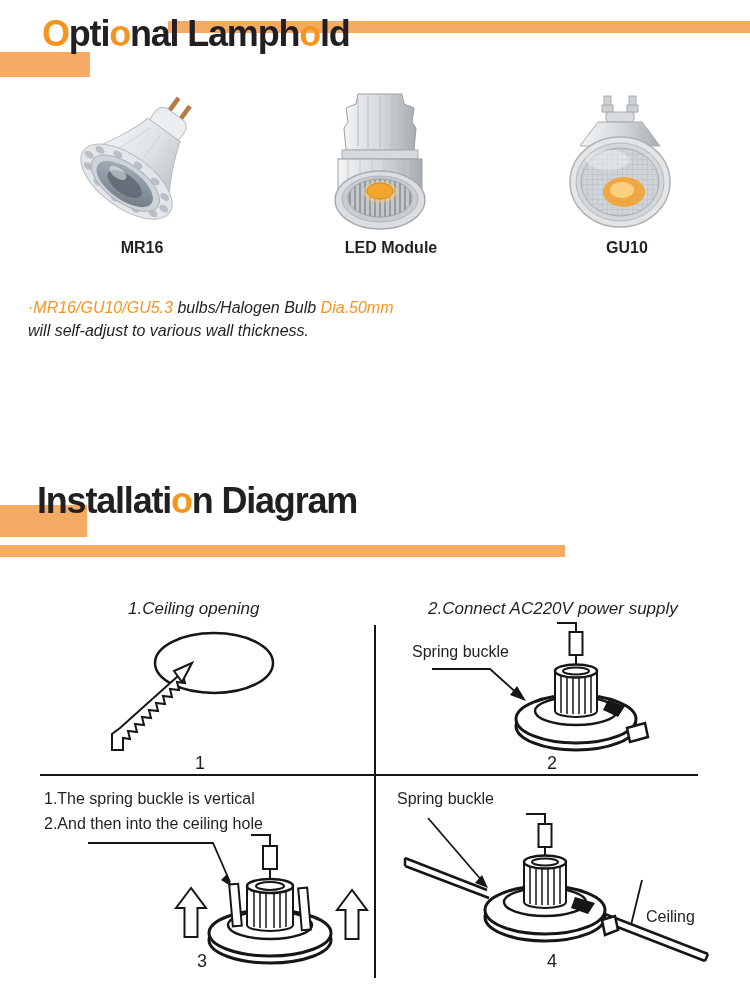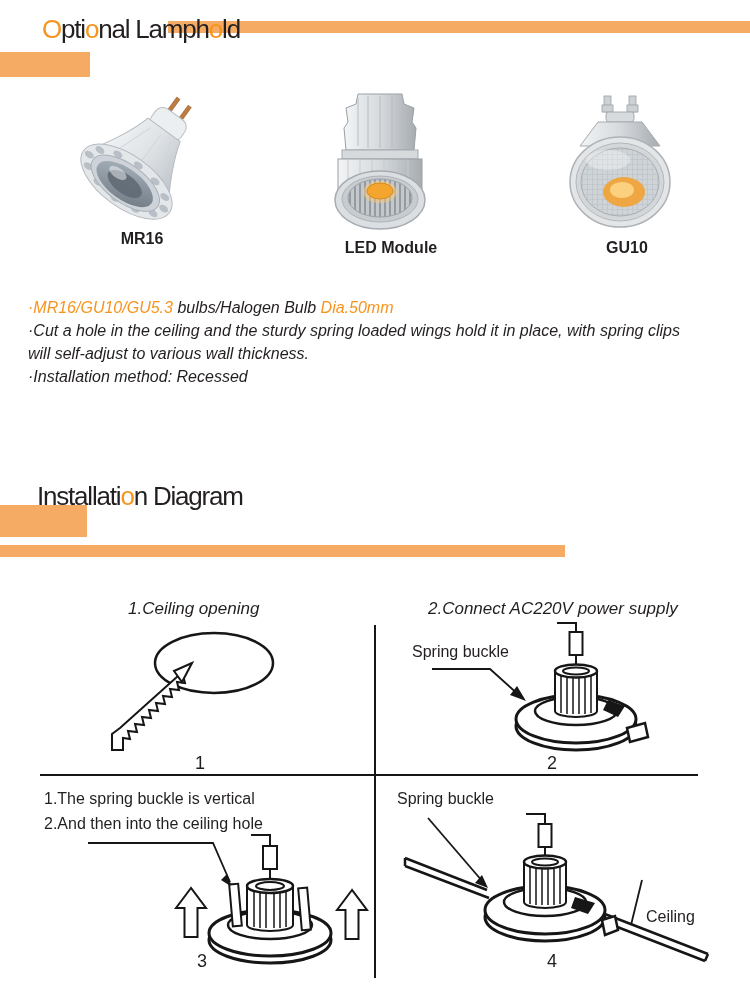--- a/index.html
+++ b/index.html
@@ -1,20 +1,20 @@
 <!DOCTYPE html>
 <html><head>
 <meta charset="utf-8">
 <style>
   html,body{margin:0;padding:0;background:#fff;}
   #page{position:relative;width:750px;height:1000px;background:#fff;overflow:hidden;
         font-family:"Liberation Sans",sans-serif;color:#231f20;}
   .abs{position:absolute;}
   .bar{background:#f5ab63;}
-  .sec-title{font-weight:normal;font-size:26px;letter-spacing:-1.2px;white-space:nowrap;z-index:3;line-height:1;}
+  .sec-title{font-weight:bold;font-size:36px;letter-spacing:-1.2px;white-space:nowrap;z-index:3;line-height:1;}
   .c-o{color:#f7941e;}
   .bullets{font-size:16px;line-height:23px;white-space:nowrap;font-style:italic;}
   .p-label{font-weight:bold;font-size:16px;text-align:center;}
   .d-head{font-size:17px;white-space:nowrap;font-style:italic;}
   .d-label{font-size:16px;white-space:nowrap;}
   .d-num{font-size:18px;width:24px;text-align:center;}
   .vline{width:2px;background:#161616;}
   .hline{height:2px;background:#161616;}
   svg{display:block;}
 </style>
@@ -107,29 +107,27 @@
     <rect x="44" y="18" width="28" height="10" rx="3" fill="#d8dbde" stroke="#a5abb0"></rect>
     <path d="M36,28 L80,28 L98,52 L18,52 Z" fill="url(#silverV)" stroke="#a5abb0"></path>
     <ellipse cx="58" cy="88" rx="50" ry="45" fill="#e3e5e7" stroke="#aeb3b7" stroke-width="1.5"></ellipse>
     <ellipse cx="58" cy="88" rx="44" ry="39" fill="#d3d7da" stroke="#b4b9bd"></ellipse>
     <ellipse cx="58" cy="88" rx="39" ry="34" fill="url(#facet)" stroke="#a8aeb3"></ellipse>
     <ellipse cx="62" cy="98" rx="21" ry="15" fill="#f0a43b" opacity="0.95"></ellipse>
     <ellipse cx="60" cy="96" rx="12" ry="8" fill="#fbd07e"></ellipse>
     <ellipse cx="46" cy="66" rx="22" ry="10" fill="#ffffff" opacity="0.35"></ellipse>
   </svg>
 
-  <div class="abs p-label" style="left:102px;top:230px;width:80px;">MR16</div>
+  <div class="abs p-label" style="left:102px;top:239px;width:80px;">MR16</div>
   <div class="abs p-label" style="left:331px;top:239px;width:120px;">LED Module</div>
   <div class="abs p-label" style="left:587px;top:239px;width:80px;">GU10</div>
 
   <div class="abs bullets" style="left:28px;top:296px;">
     <div><span class="c-o">·MR16/GU10/GU5.3</span><span> bulbs/Halogen Bulb </span><span class="c-o">Dia.50mm</span></div>
-    <div>·Cut a hole in the ceiling and the sturdy spring loaded wings hold it in place, with spring clips</div>
     <div>will self-adjust to various wall thickness.</div>
-    <div>·Installation method: Recessed</div>
   </div>
 
   <div class="abs bar" style="left:0;top:505px;width:87px;height:32px;z-index:1;"></div>
   <div class="abs bar" style="left:0;top:545px;width:565px;height:12px;z-index:1;"></div>
   <div class="abs sec-title" style="left:37px;top:483px;">
     <span>Installati</span><span class="c-o">o</span><span>n Diagram</span>
   </div>
 
   <div class="abs vline" style="left:374px;top:625px;height:353px;"></div>
   <div class="abs hline" style="left:40px;top:774px;width:658px;"></div>

